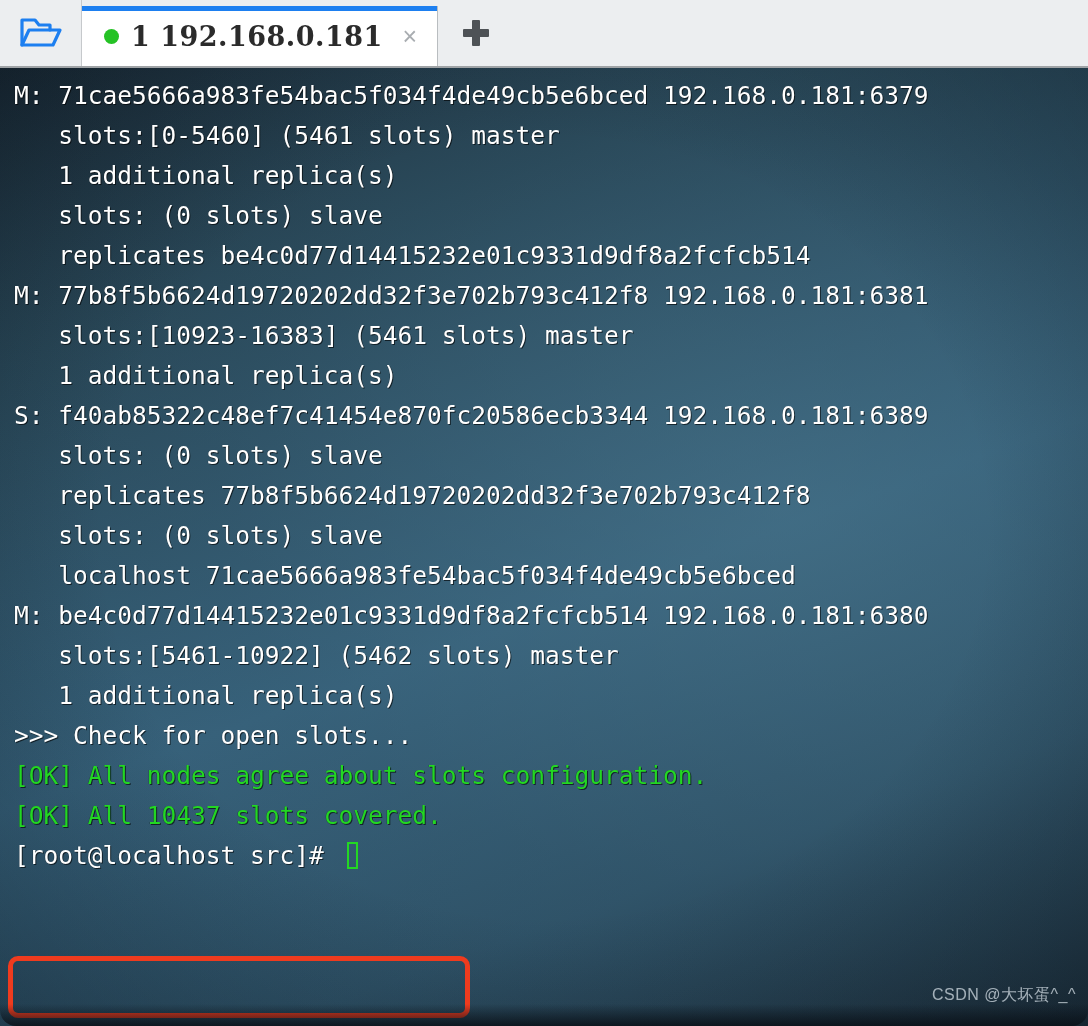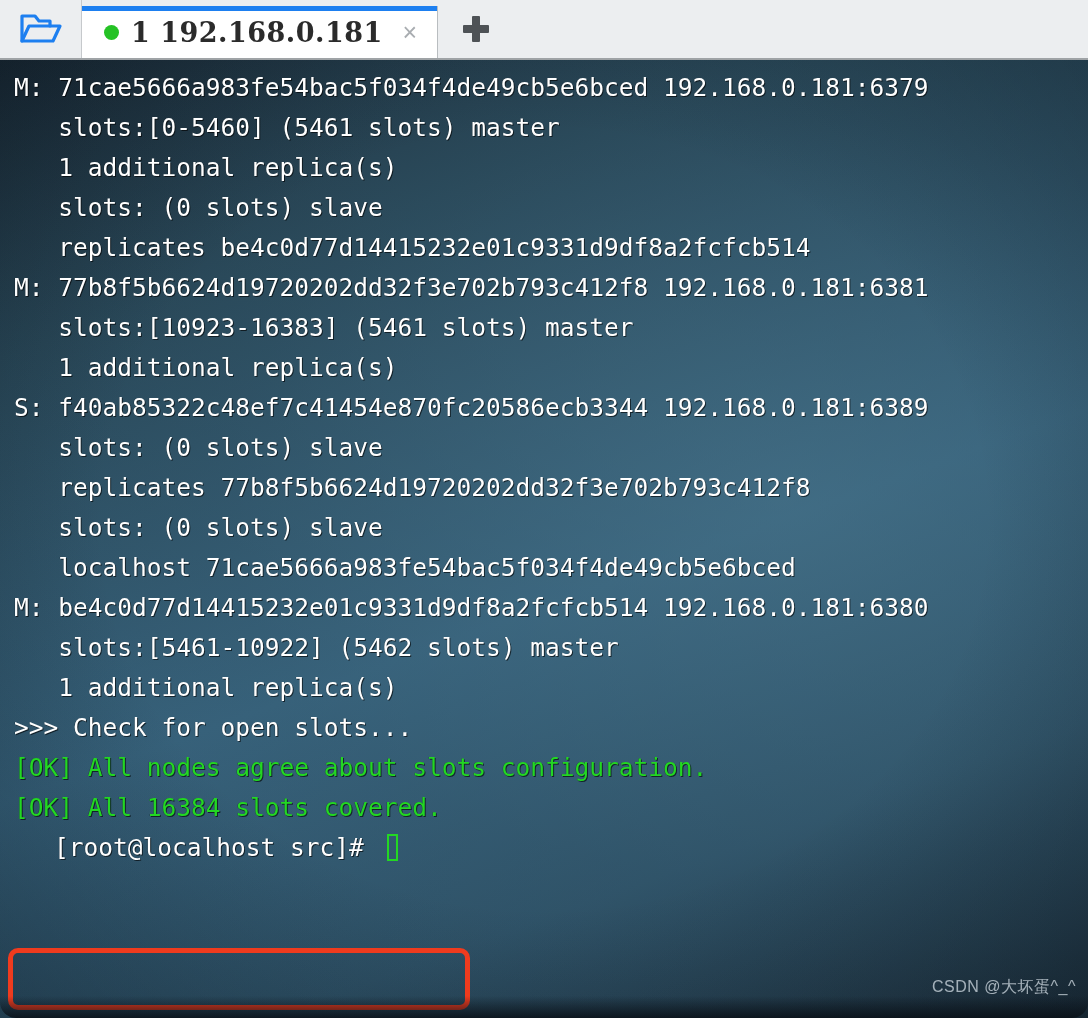--- a/index.html
+++ b/index.html
@@ -10,21 +10,21 @@
   body {
     width: 1088px;
     height: 1026px;
     overflow: hidden;
     font-family: "DejaVu Sans Mono", monospace;
   }
 
   
   .tabbar {
     position: relative;
-    height: 60px;
+    height: 68px;
     background: #eceef0;
     box-sizing: border-box;
     display: flex;
     align-items: stretch;
     border-bottom: 2px solid #9fa3a6;
   }
   .folder-btn {
     width: 82px;
     display: flex;
     align-items: center;
@@ -143,21 +143,21 @@
     font-family: "DejaVu Sans Mono", monospace;
     font-size: 24.5px;
     color: #ffffff;
     white-space: pre;
     letter-spacing: 0px;
     text-shadow:
       1px 1px 0 rgba(0,0,0,0.62),
       -0.5px -0.5px 0 rgba(0,0,0,0.30);
   }
   .line.ok { color: #23d723; }
-  .line.prompt { color: #ffffff; margin-left: 40px; }
+  .line.prompt { color: #ffffff; }
 
   .cursor {
     display: inline-block;
     width: 11px;
     height: 27px;
     border: 2px solid #23d723;
     box-sizing: border-box;
     vertical-align: -5px;
     margin-left: 8px;
     background: transparent;
@@ -236,21 +236,21 @@
     <div class="line">S: f40ab85322c48ef7c41454e870fc20586ecb3344 192.168.0.181:6389</div>
     <div class="line">   slots: (0 slots) slave</div>
     <div class="line">   replicates 77b8f5b6624d19720202dd32f3e702b793c412f8</div>
     <div class="line">   slots: (0 slots) slave</div>
     <div class="line">   localhost 71cae5666a983fe54bac5f034f4de49cb5e6bced</div>
     <div class="line">M: be4c0d77d14415232e01c9331d9df8a2fcfcb514 192.168.0.181:6380</div>
     <div class="line">   slots:[5461-10922] (5462 slots) master</div>
     <div class="line">   1 additional replica(s)</div>
     <div class="line">&gt;&gt;&gt; Check for open slots...</div>
     <div class="line ok">[OK] All nodes agree about slots configuration.</div>
-    <div class="line ok">[OK] All 16384 slots covered.</div>
+    <div class="line ok">[OK] All 10437 slots covered.</div>
     <div class="line prompt"><span>[root@localhost src]# </span><span class="cursor"></span></div>
   </div>
 
   <div class="highlight-box" style="left: 8px; top: 888px; width: 452px; height: 52px;"></div>
 
   <div class="watermark">CSDN @大坏蛋^_^</div>
 
   <div class="bottom-fade"></div>
 </div>
 

